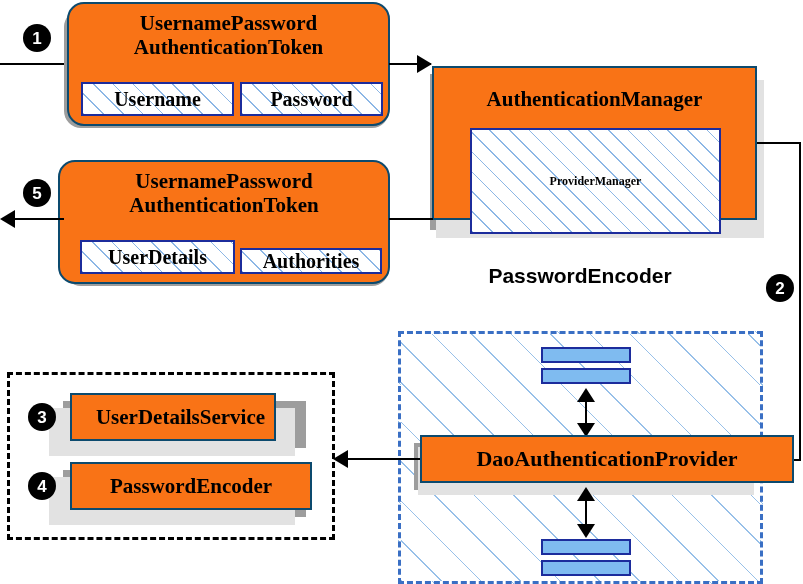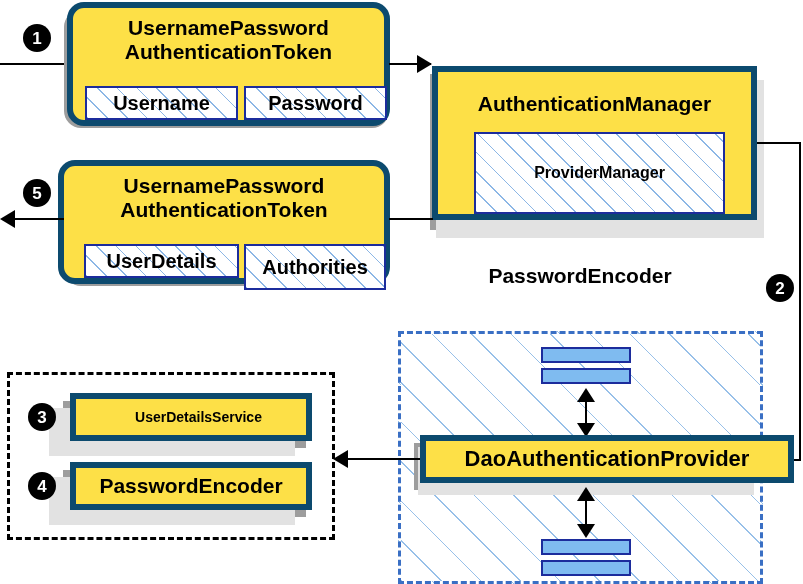--- a/index.html
+++ b/index.html
@@ -4,23 +4,23 @@
 <style>
   html,body{margin:0;padding:0;background:#ffffff;}
   body{width:803px;height:584px;position:relative;overflow:hidden;
        font-family:"Liberation Sans",sans-serif;}
   #stage{position:absolute;left:0;top:0;width:803px;height:584px;}
 
   
   .shadow{position:absolute;background:#9d9d9d;}
   .shadow2{position:absolute;background:#e2e2e2;}
 
-  .bluebox{position:absolute;background:#fde047;border:6px solid #0c4a6e;
+  .bluebox{position:absolute;background:#f97316;border:2px solid #0c4a6e;
            box-sizing:border-box;display:flex;align-items:center;
-           justify-content:center;text-align:center;color:#000;font-weight:bold;}
+           justify-content:center;text-align:center;color:#000;font-weight:bold;font-family:Liberation Serif, serif;}
   .rounded{border-radius:17px;}
 
   .hatchbox{position:absolute;box-sizing:border-box;border:2px solid #1c2c9c;
             background-color:#ffffff;
             background-image:repeating-linear-gradient(45deg,
                  rgba(120,170,225,0.85) 0px, rgba(120,170,225,0.85) 1px,
                  rgba(255,255,255,0) 1px, rgba(255,255,255,0) 14px);
             display:flex;align-items:center;justify-content:center;
             text-align:center;font-weight:bold;color:#000;}
 
@@ -85,21 +85,21 @@
   </div>
 
   <div class="hline" style="left:389px;top:63px;width:42px;"></div>
   <div class="arrow arr-right" style="left:417px;top:55px;"></div>
 
   <div class="shadow" style="left:430px;top:74px;width:325px;height:156px;"></div>
   <div class="shadow2" style="left:436px;top:80px;width:328px;height:158px;"></div>
 
   <div class="bluebox" style="left:432px;top:66px;width:325px;height:154px;display:block;">
     <div class="plainlabel" style="left:0;top:20px;width:100%;font-size:21px;">AuthenticationManager</div>
-    <div class="hatchbox" style="left:36px;top:60px;width:251px;height:82px;font-size:16px;">
+    <div class="hatchbox" style="left:36px;top:60px;width:251px;height:106px;font-size:12px;">
       <span>ProviderManager</span>
     </div>
   </div>
 
   <div class="hline" style="left:757px;top:142px;width:44px;"></div>
   <div class="vline" style="left:799px;top:142px;height:318px;"></div>
   <div class="hline" style="left:772px;top:459px;width:29px;"></div>
   <div class="arrow arr-left" style="left:757px;top:451px;"></div>
 
   <div class="badge" style="left:767px;top:275px;">
@@ -109,21 +109,21 @@
   <div class="shadow rounded" style="left:64px;top:168px;width:325px;height:118px;border-radius:17px;"></div>
 
   <div class="bluebox rounded" style="left:58px;top:160px;width:332px;height:124px;display:block;">
     <div class="plainlabel" style="left:0;top:8px;width:100%;font-size:21px;">
       <div>UsernamePassword</div>
       <div>AuthenticationToken</div>
     </div>
     <div class="hatchbox" style="left:20px;top:78px;width:155px;height:34px;font-size:20px;">
       <span>UserDetails</span>
     </div>
-    <div class="hatchbox" style="left:180px;top:78px;width:142px;height:46px;font-size:20px;">
+    <div class="hatchbox" style="left:180px;top:86px;width:142px;height:26px;font-size:20px;">
       <span>Authorities</span>
     </div>
   </div>
 
   <div class="hline" style="left:14px;top:218px;width:50px;"></div>
   <div class="arrow arr-left" style="left:0px;top:210px;"></div>
 
   <div class="badge" style="left:24px;top:180px;">
     <span>5</span>
   </div>
@@ -156,21 +156,21 @@
   <div class="minibar" style="left:541px;top:539px;width:90px;height:16px;"></div>
   <div class="minibar" style="left:541px;top:560px;width:90px;height:16px;"></div>
 
   <div class="hline" style="left:348px;top:458px;width:72px;"></div>
   <div class="arrow arr-left" style="left:333px;top:450px;"></div>
 
   <div class="dashblack" style="left:7px;top:372px;width:328px;height:168px;"></div>
 
   <div class="shadow" style="left:63px;top:401px;width:243px;height:47px;"></div>
   <div class="shadow2" style="left:49px;top:408px;width:246px;height:48px;"></div>
-  <div class="bluebox" style="left:70px;top:393px;width:242px;height:48px;font-size:14px;padding-left:15px;">
+  <div class="bluebox" style="left:70px;top:393px;width:206px;height:48px;font-size:21px;padding-left:15px;">
     <span>UserDetailsService</span>
   </div>
   <div class="badge" style="left:29px;top:404px;">
     <span>3</span>
   </div>
 
   <div class="shadow" style="left:63px;top:470px;width:243px;height:47px;"></div>
   <div class="shadow2" style="left:49px;top:477px;width:246px;height:48px;"></div>
   <div class="bluebox" style="left:70px;top:462px;width:242px;height:48px;font-size:21px;">
     <span>PasswordEncoder</span>

